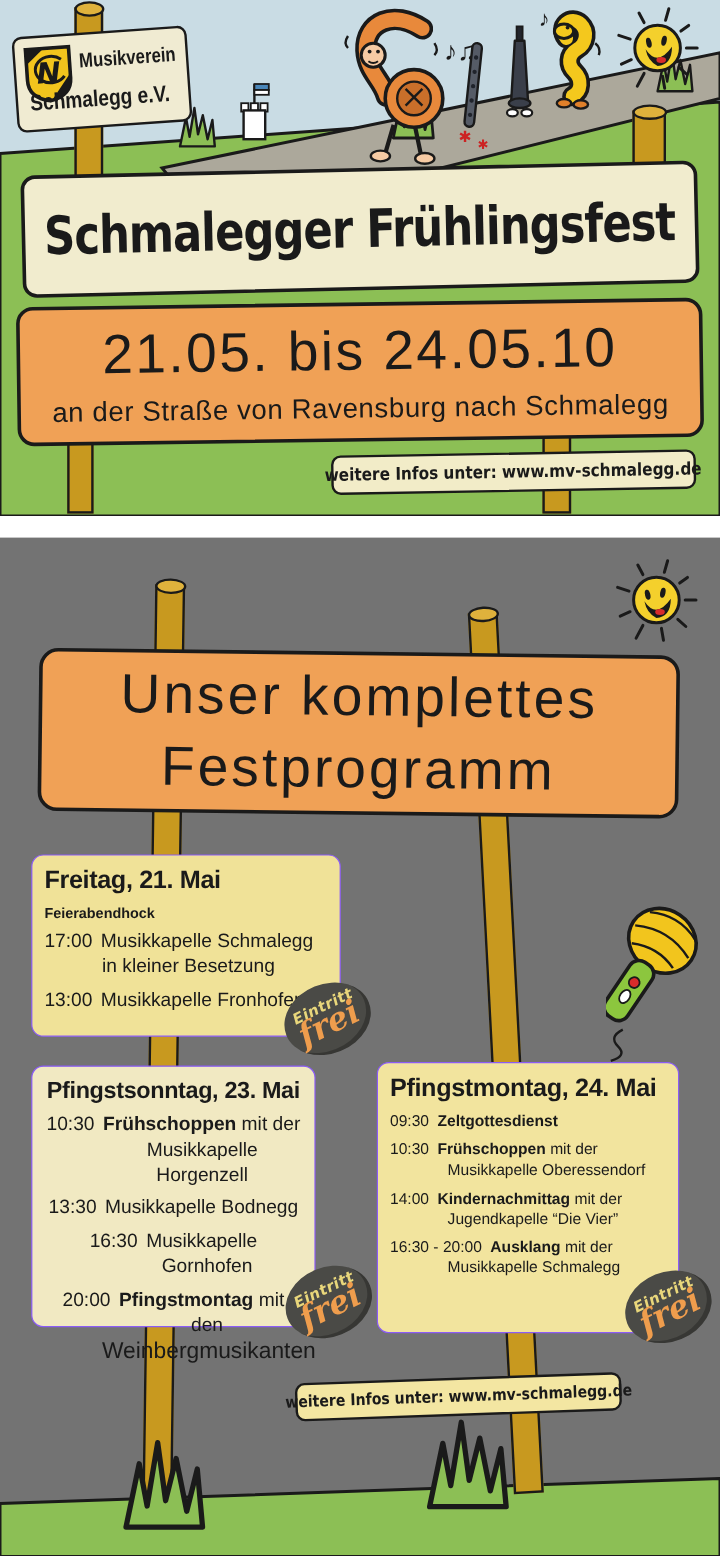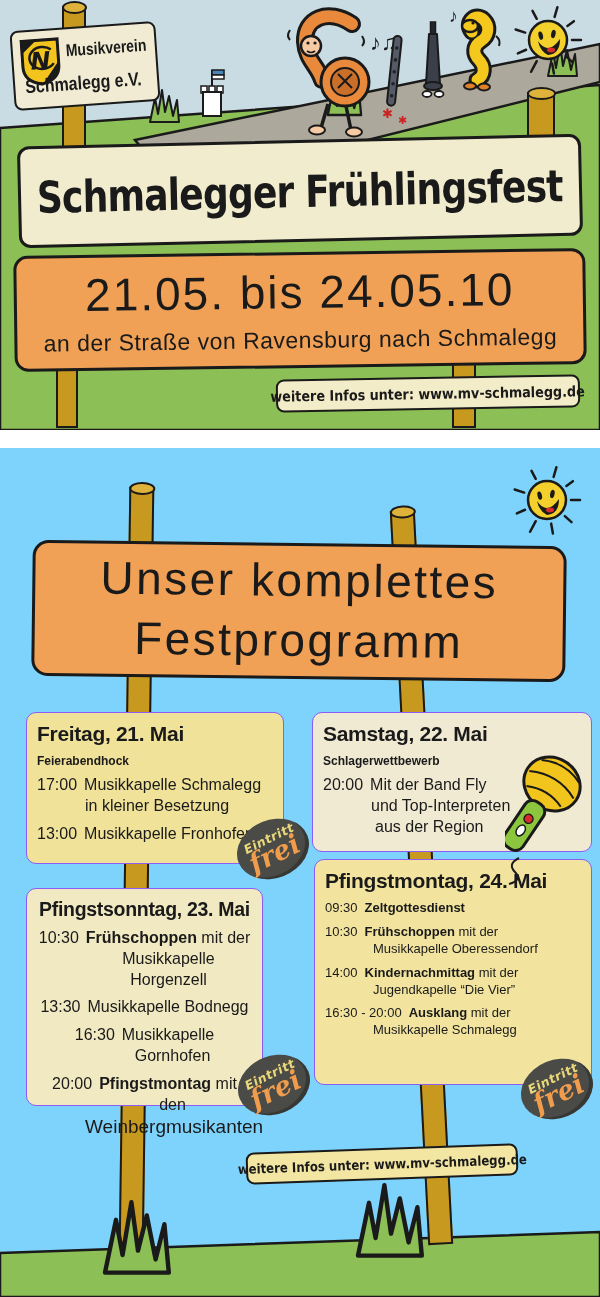--- a/index.html
+++ b/index.html
@@ -1,20 +1,20 @@
 <!DOCTYPE html>
 <html><head>
 <meta charset="utf-8">
 <style>
   html,body{margin:0;padding:0;background:#ffffff;}
   .canvas{position:relative;width:600px;height:1297px;background:#ffffff;overflow:hidden;
           font-family:"Liberation Sans",sans-serif;color:#1a1a1a;}
   .panel{position:absolute;left:0;width:600px;overflow:hidden;}
   #panel-top{top:0;height:430px;background:#C9DCE4;}
-  #panel-program{top:448px;height:849px;background:#7dd3fc;}
+  #panel-program{top:448px;height:849px;background:#737373;}
   .scene{position:absolute;left:0;top:0;z-index:1;}
 
   
   .post{position:absolute;background:#C8991F;border:2.5px solid #1a1a1a;box-sizing:border-box;z-index:2;}
   .cap::before{content:"";position:absolute;top:-7px;left:-2.5px;right:-2.5px;height:13px;
                background:#DFB23C;border:2.5px solid #1a1a1a;border-radius:50%;box-sizing:border-box;}
 
   
   .sign{position:absolute;box-sizing:border-box;border:3px solid #1a1a1a;z-index:3;}
   .cream{background:#F1ECCE;}
@@ -49,21 +49,21 @@
   #heading-sign{left:32px;top:95px;width:534px;height:136px;border-radius:16px;transform:rotate(0.7deg);
                 display:flex;flex-direction:column;align-items:center;justify-content:center;}
   #heading-sign .h{font-size:46px;font-weight:400;letter-spacing:2.5px;line-height:1.3;white-space:nowrap;}
 
   
   .pbox{position:absolute;box-sizing:border-box;border:1px solid #8b5cf6;border-radius:10px;
         padding:9px 10px;z-index:4;}
   #box-fr{left:26px;top:264px;width:258px;height:152px;background:#F0E298;}
   #box-sa{left:312px;top:264px;width:280px;height:140px;background:#F0EAD3;}
   #box-so{left:26px;top:440px;width:237px;height:218px;background:#F1E9C2;text-align:center;}
-  #box-mo{left:314px;top:411px;width:278px;height:226px;background:#F2E49E;}
+  #box-mo{left:314px;top:437px;width:252px;height:226px;background:#F2E49E;}
   .day{font-size:21px;font-weight:bold;letter-spacing:-0.3px;margin:0;}
   #box-so .day{font-size:19.5px;}
   .event{font-size:12px;font-weight:bold;margin:8px 0 0;}
   .item{font-size:16px;line-height:1.3;margin:7px 0 0;padding-left:56px;text-indent:-56px;}
   #box-mo .item{font-size:13px;}
   .item .time{margin-right:7px;}
   .item .strong{font-weight:bold;}
   .item .l2{display:block;text-indent:0;margin-left:-8px;}
   .item .l3{display:block;text-indent:0;margin-left:-4px;}
   .big-line{font-size:19px;}
@@ -235,25 +235,20 @@
       <div class="h">Festprogramm</div>
     </div>
 
     <div class="pbox" id="box-fr">
       <p class="day">Freitag, 21. Mai</p>
       <p class="event">Feierabendhock</p>
       <p class="item"><span class="time">17:00</span><span class="strong"></span><span>Musikkapelle Schmalegg</span><span class="l2">in kleiner Besetzung</span></p>
       <p class="item"><span class="time">13:00</span><span class="strong"></span><span>Musikkapelle Fronhofen</span></p>
     </div>
 
-    <div class="pbox" id="box-sa">
-      <p class="day">Samstag, 22. Mai</p>
-      <p class="event">Schlagerwettbewerb</p>
-      <p class="item"><span class="time">20:00</span><span class="strong"></span><span>Mit der Band Fly</span><span class="l2">und Top-Interpreten</span><span class="l3">aus der Region</span></p>
-    </div>
 
     <div class="pbox" id="box-so">
       <p class="day">Pfingstsonntag, 23. Mai</p>
       <p class="item"><span class="time">10:30</span><span class="strong">Frühschoppen</span><span> mit der</span><span class="l2">Musikkapelle Horgenzell</span></p>
       <p class="item"><span class="time">13:30</span><span class="strong"></span><span>Musikkapelle Bodnegg</span></p>
       <p class="item"><span class="time">16:30</span><span class="strong"></span><span>Musikkapelle Gornhofen</span></p>
       <p class="item"><span class="time">20:00</span><span class="strong">Pfingstmontag</span><span> mit den</span><span class="l2 big-line">Weinbergmusikanten</span></p>
     </div>
 
     <div class="pbox" id="box-mo">

